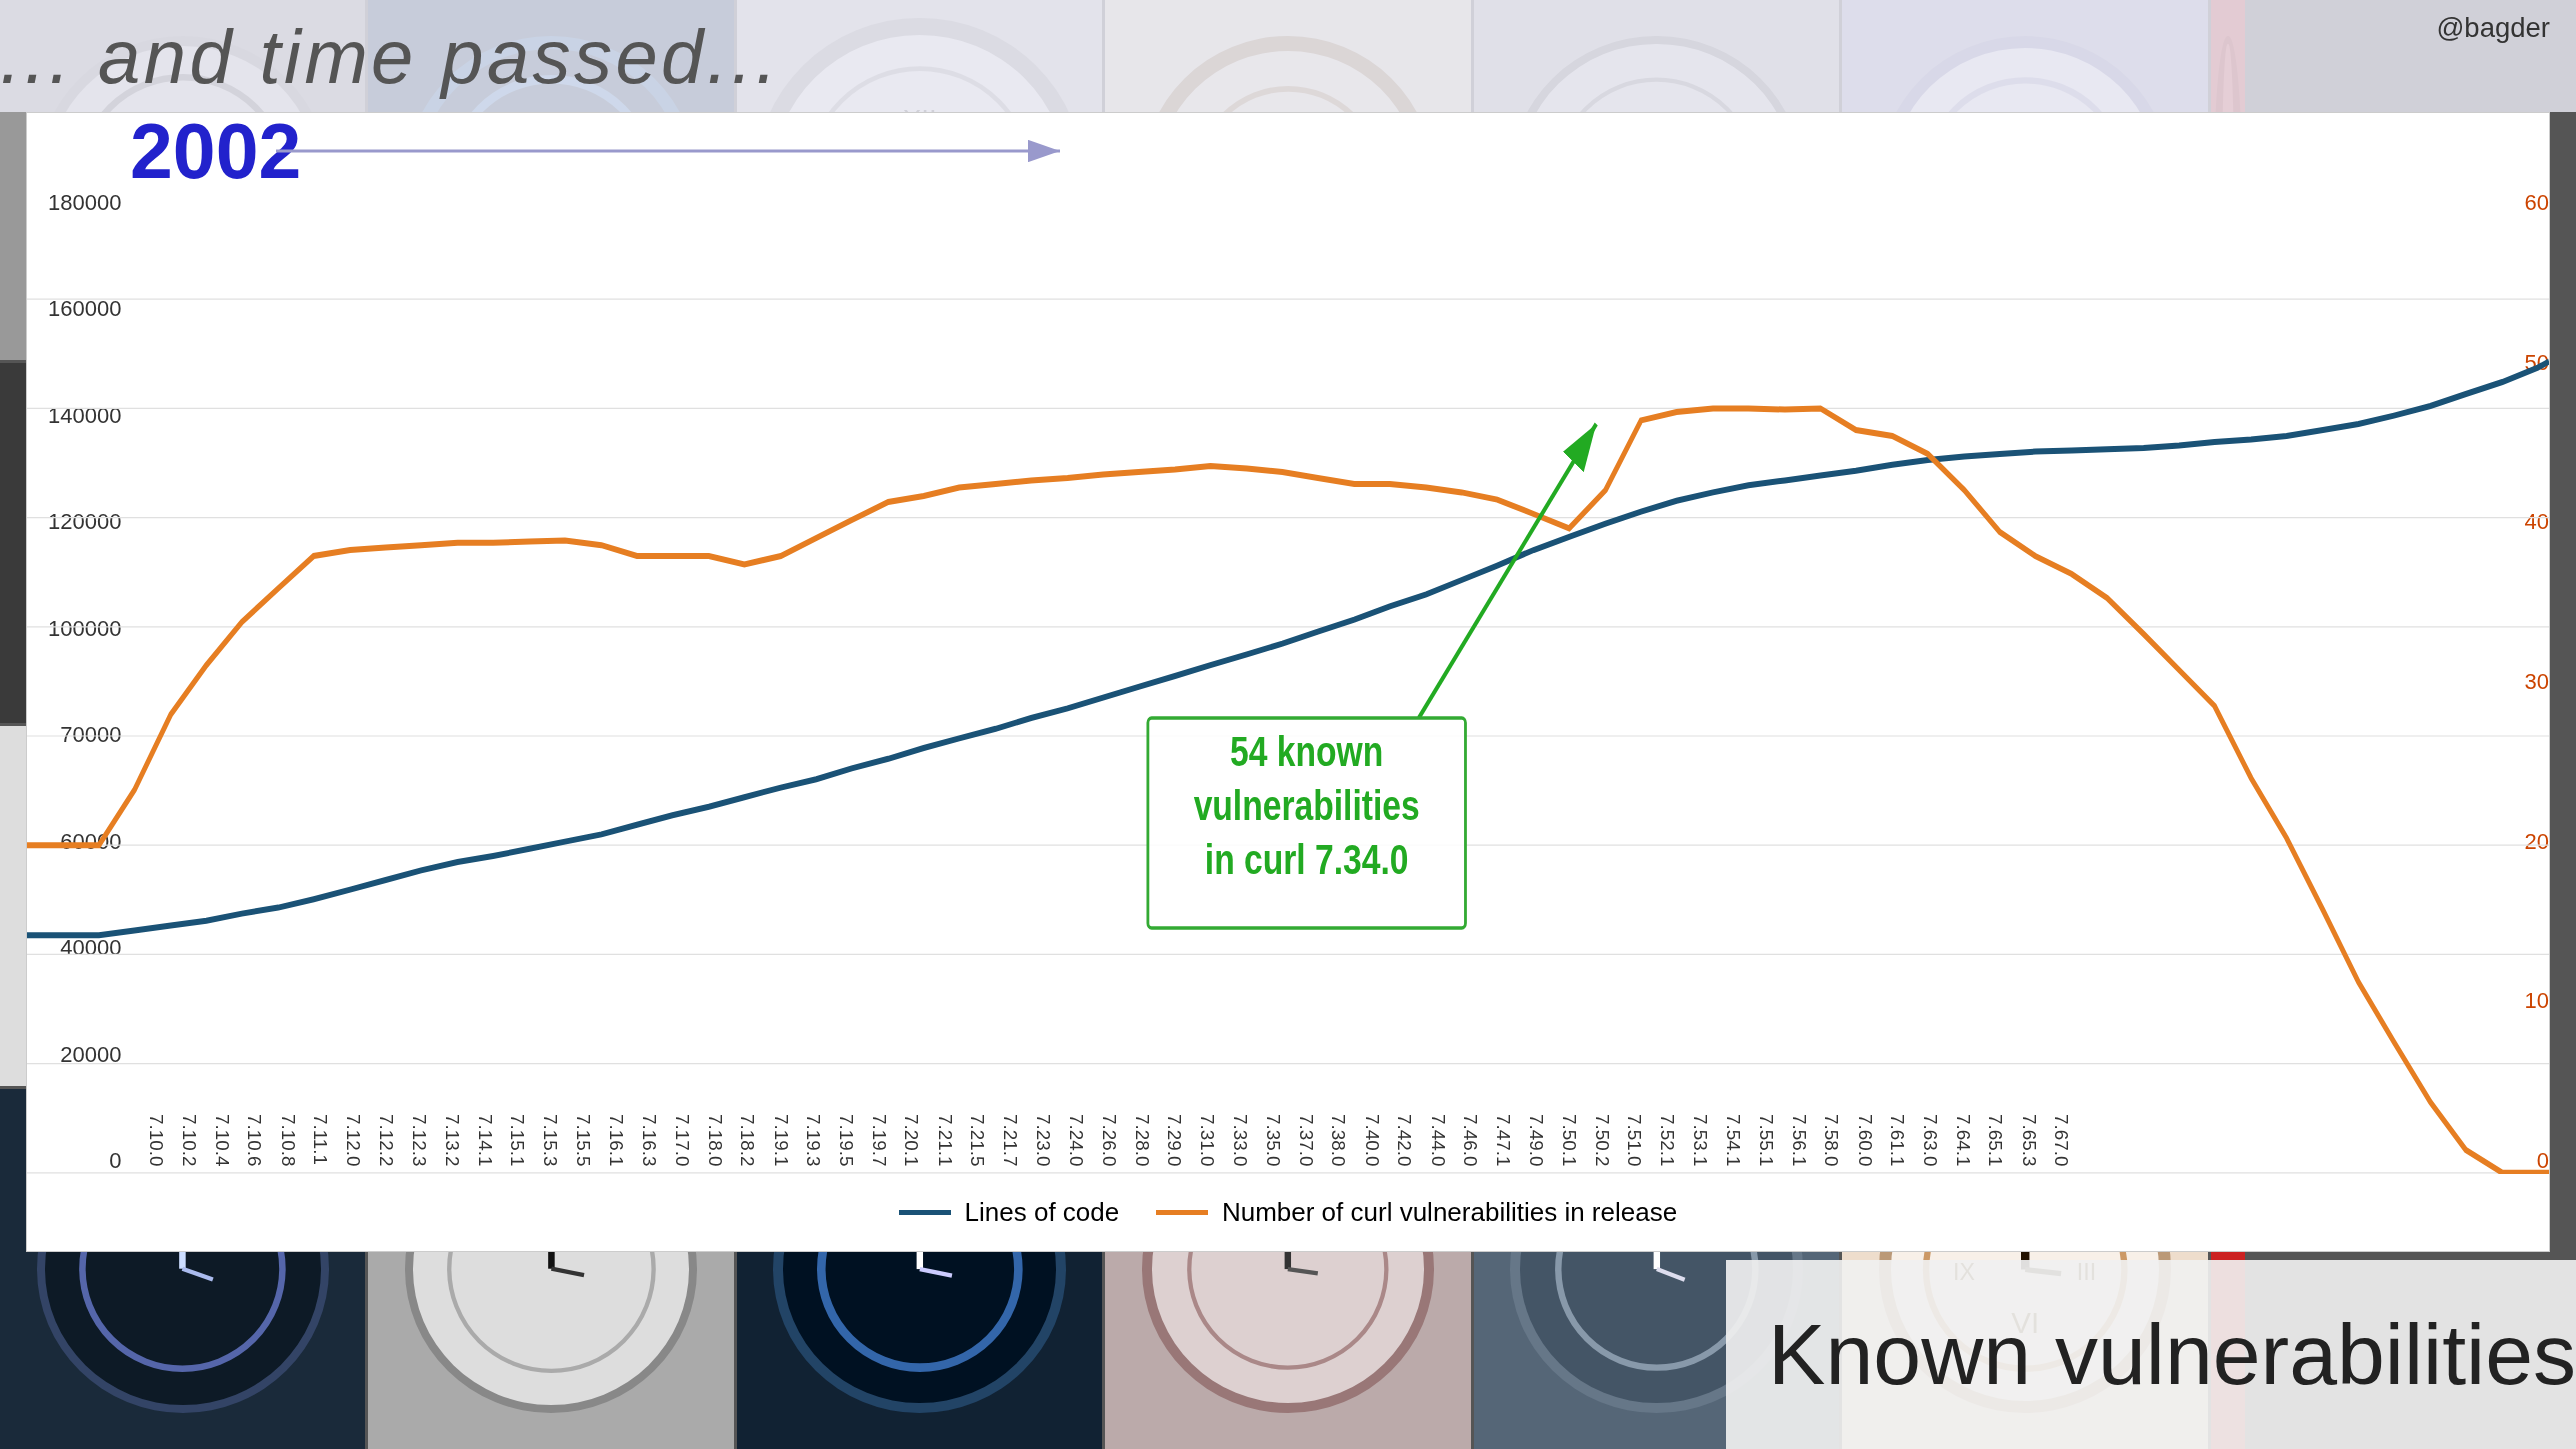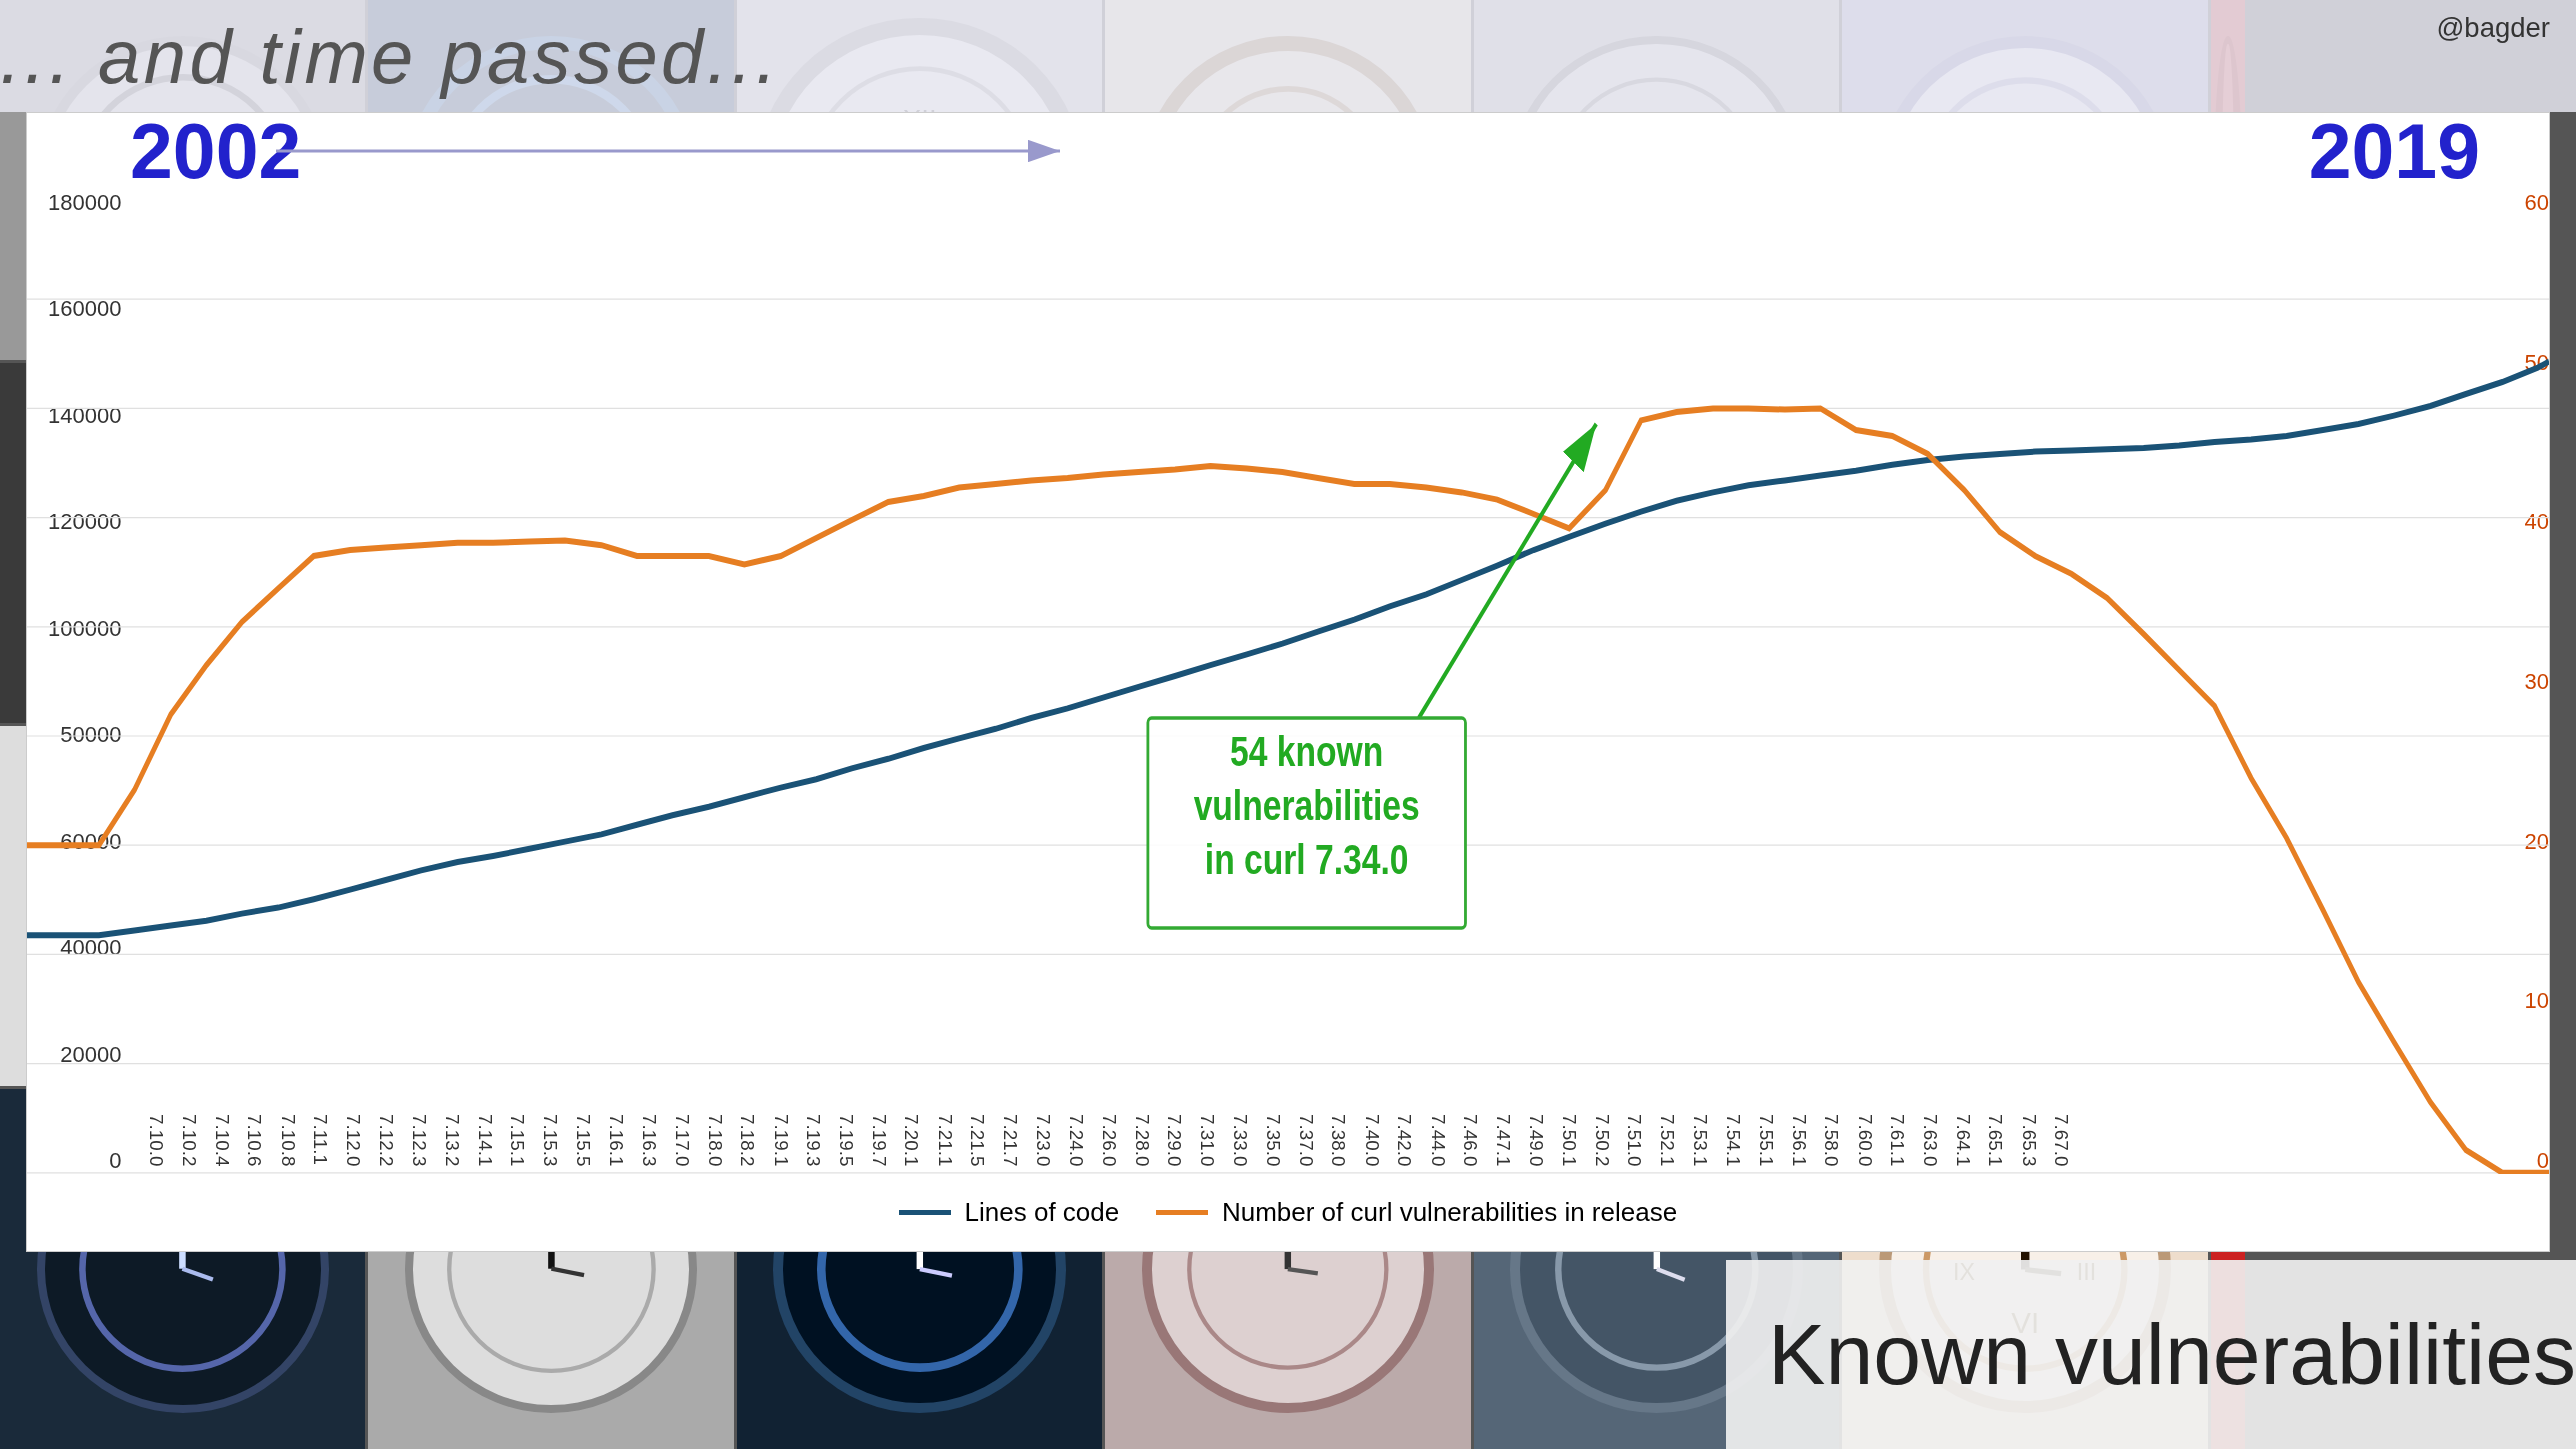--- a/index.html
+++ b/index.html
@@ -517,30 +517,29 @@
     <span class="year-label-left">2002</span>
 
     <svg class="year-arrow" viewBox="0 0 1000 30" preserveAspectRatio="none">
       <defs>
         <marker id="arrowhead" markerWidth="10" markerHeight="7" refX="10" refY="3.5" orient="auto">
           <polygon points="0 0, 10 3.5, 0 7" fill="#9999cc"></polygon>
         </marker>
       </defs>
       <line x1="0" y1="15" x2="980" y2="15" stroke="#9999cc" stroke-width="4" marker-end="url(#arrowhead)"></line>
     </svg>
-    <span class="year-label-right">2019</span>
   </div>
 
   <div class="y-axis-left">
     <span class="y-label">180000</span>
     <span class="y-label">160000</span>
     <span class="y-label">140000</span>
     <span class="y-label">120000</span>
     <span class="y-label">100000</span>
-    <span class="y-label">50000</span>
+    <span class="y-label">70000</span>
     <span class="y-label">60000</span>
     <span class="y-label">40000</span>
     <span class="y-label">20000</span>
     <span class="y-label">0</span>
   </div>
 
   <div class="y-axis-right">
     <span class="y-label-right">60</span>
     <span class="y-label-right">50</span>
     <span class="y-label-right">40</span>

